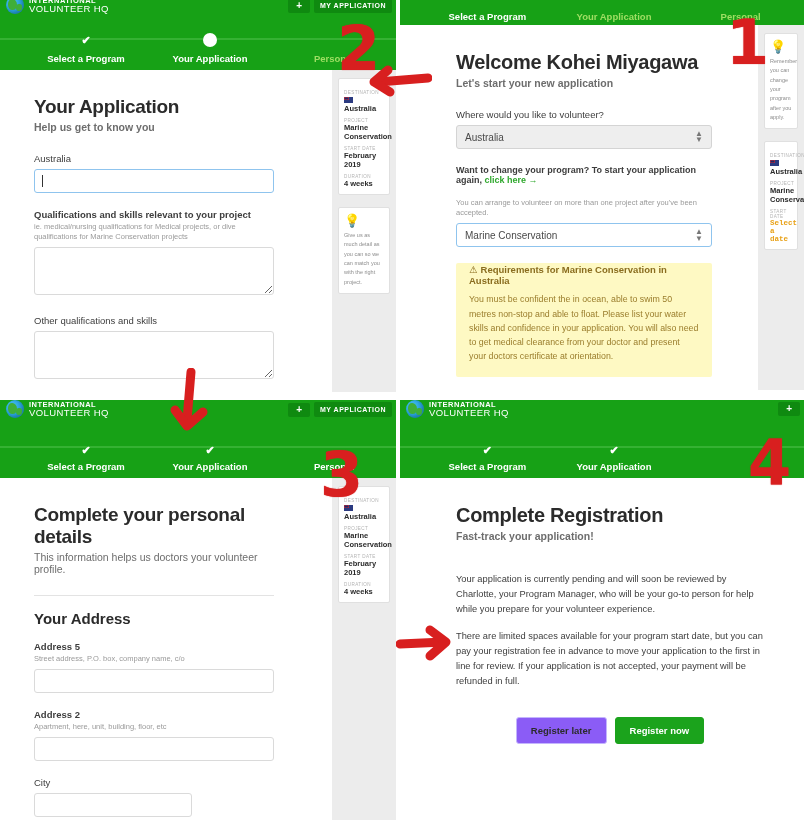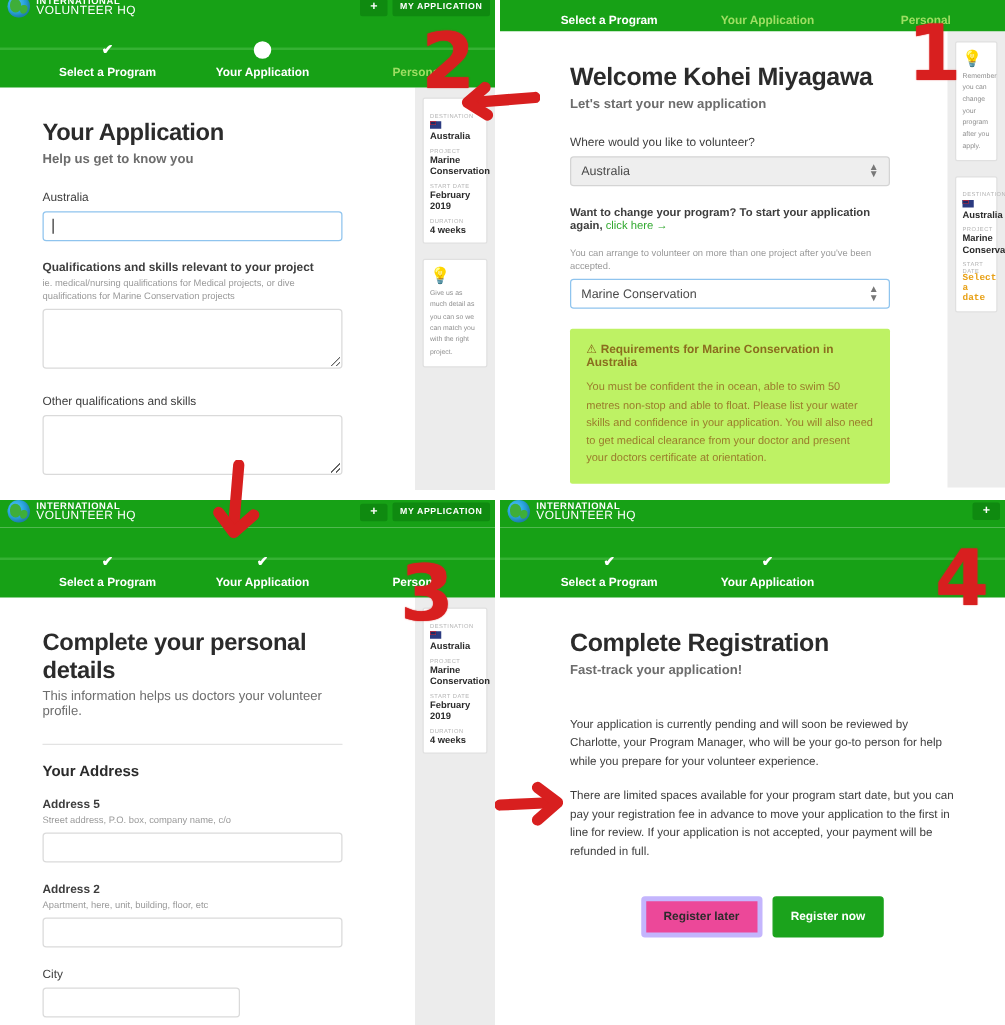--- a/index.html
+++ b/index.html
@@ -114,41 +114,41 @@
     background-image:linear-gradient(#333,#333);
     background-size:1px 12px;background-position:7px 5px;background-repeat:no-repeat;
   }
   textarea.ta{
     width:100%;box-sizing:border-box;border:1px solid #dadada;border-radius:3px;
     height:48px;resize:vertical;background:#fff;
     font-family:"Liberation Sans", sans-serif;font-size:10px;
   }
 
   .linkline{font-size:9px;font-weight:bold;color:#3d3d3d;margin:0 0 16px 0;}
-  .linkline a{color:#2fa82d;text-decoration:none;font-weight:normal;text-align:center;}
+  .linkline a{color:#2fa82d;text-decoration:none;font-weight:bold;text-align:center;}
 
   .alert{
-    background:#bef264;border-radius:2px;padding:11px 13px 13px 13px;margin:14px 0 16px 0;
+    background:#fef9c3;border-radius:2px;padding:1px 13px 13px 13px;margin:14px 0 16px 0;
   }
   .alert-title{
     font-size:9.5px;font-weight:bold;color:#8a6d1f;margin:0 0 6px 0;
   }
   .alert-title .warn{font-family:"DejaVu Sans", sans-serif;margin-right:3px;}
   .alert-body{font-size:8.8px;color:#9a7d2c;line-height:1.62;}
 
   .divider{height:1px;background:#e3e3e3;margin:16px 0 14px 0;}
-  .sectionhead{font-size:12px;font-weight:bold;color:#2b2b2b;margin:0 0 14px 0;}
+  .sectionhead{font-size:15px;font-weight:bold;color:#2b2b2b;margin:0 0 14px 0;}
 
   .para{font-size:9.3px;color:#3d3d3d;line-height:1.62;margin:0 0 12px 0;}
   .btnrow{display:flex;gap:8px;justify-content:center;margin-top:28px;}
   .btn{
     font-size:9.5px;font-weight:bold;padding:7px 14px;border-radius:3px;cursor:pointer;
     font-family:"Liberation Sans", sans-serif;
   }
-  .btn.ghost{background:#ec4899;border:4px solid #c4b5fd;color:#2b2b2b;}
+  .btn.ghost{background:#8b5cf6;border:1px solid #c4b5fd;color:#2b2b2b;}
   .btn.solid{background:#1ba31c;border:1px solid #1ba31c;color:#ffffff;}
 
   
   .railcard{background:#fff;border:1px solid #e0e0e0;border-radius:2px;padding:6px 5px;margin-bottom:12px;}
   .bulb{font-size:13px;color:#3fae39;line-height:1;}
   .railtext{font-size:5.5px;color:#8d8d8d;line-height:1.7;margin-top:4px;}
   .railkey{font-size:4.6px;color:#b4b4b4;letter-spacing:.4px;margin-top:5px;}
   .railval{font-size:7.5px;color:#2b2b2b;font-weight:bold;}
   .railval.amber{color:#e8a117;font-family:Liberation Mono, monospace;}
   .flagmini{

